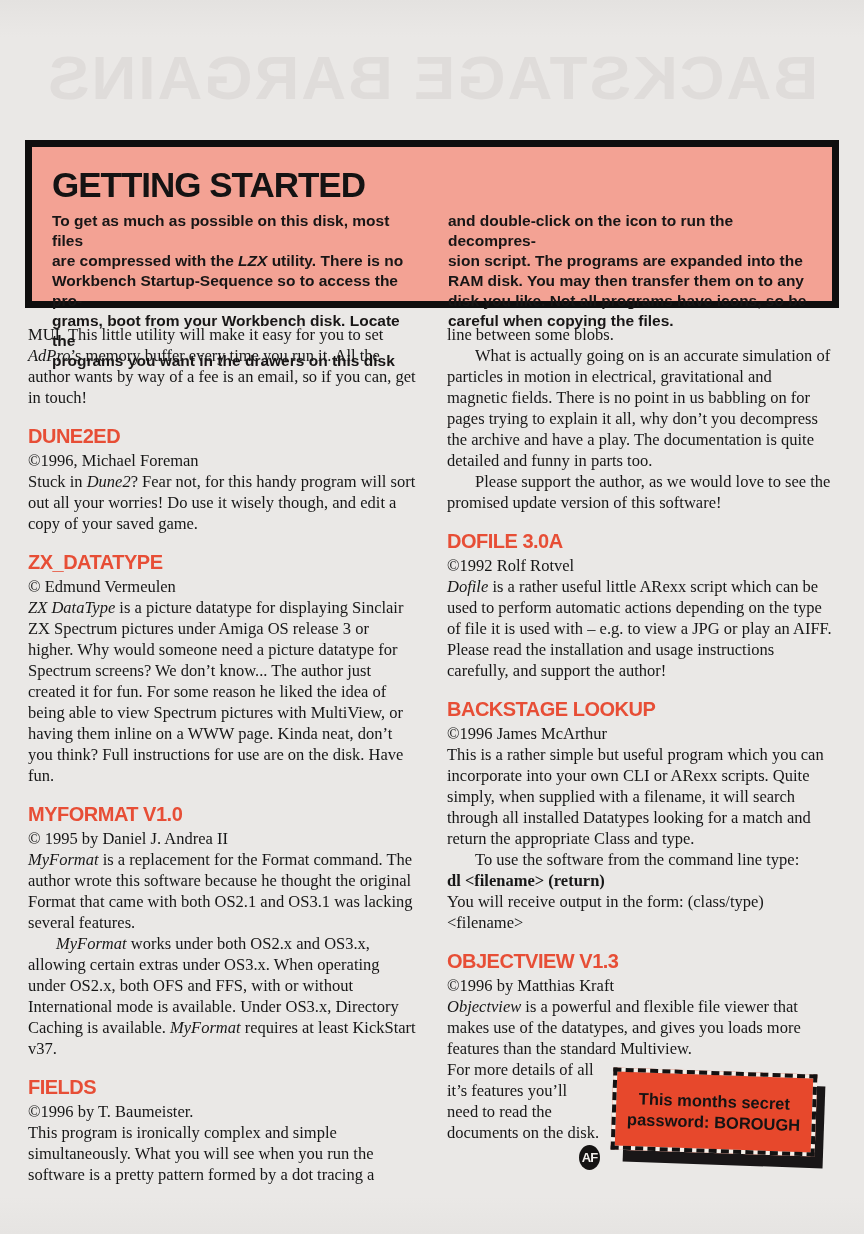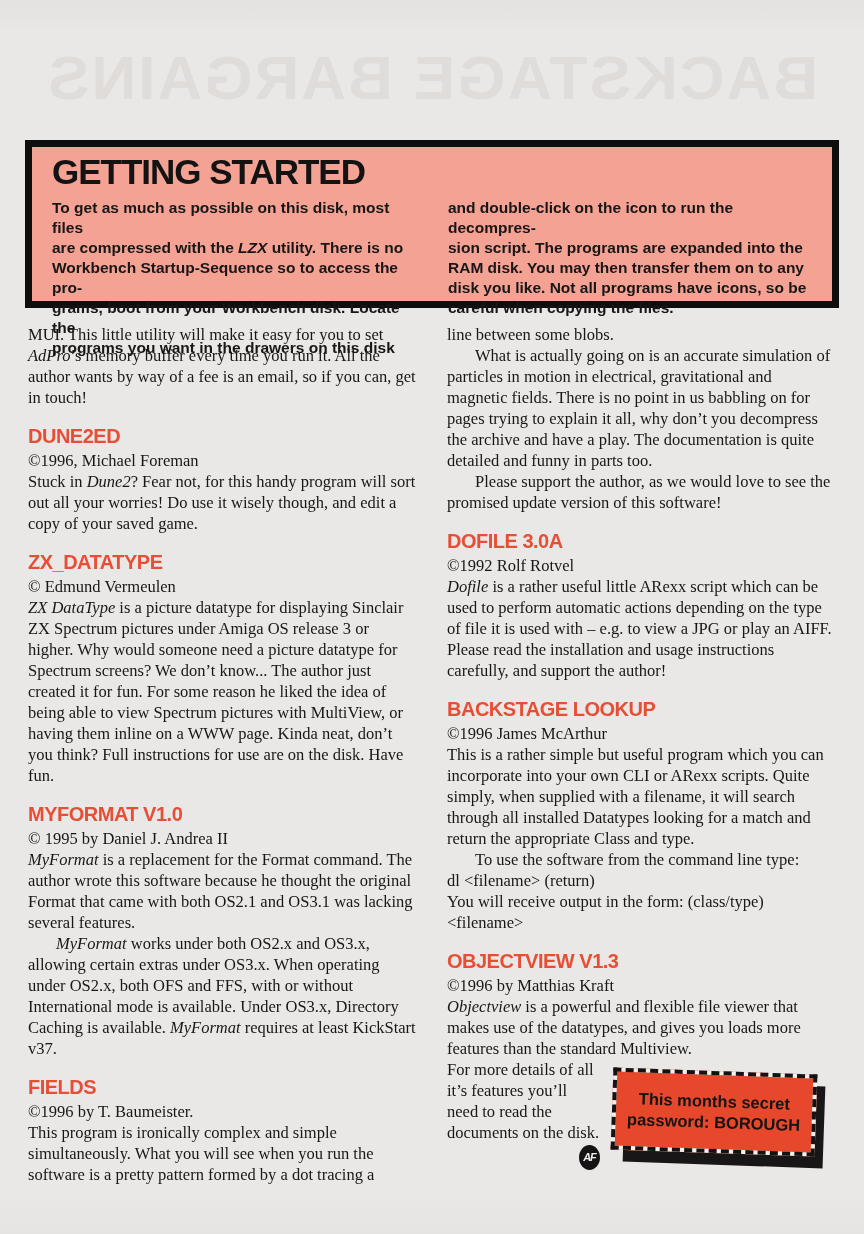--- a/index.html
+++ b/index.html
@@ -21,21 +21,21 @@
     font-family:"Liberation Sans", sans-serif;
     font-weight:bold;font-size:62px;letter-spacing:2px;
     color:rgba(120,100,95,0.09);
     user-select:none;
   }
   
   .gs-box{
     margin:140px 25px 0 25px;
     border:7px solid #0f0e0e;
     background:#f3a294;
-    padding:3px 20px 14px 20px;
+    padding:16px 20px 14px 20px;
     box-sizing:border-box;
     height:168px;
   }
   .gs-title{
     font-family:"Liberation Sans", sans-serif;
     font-weight:bold;font-size:35px;letter-spacing:-1px;
     color:#141313;margin:2px 0 6px 0;
   }
   .gs-cols{display:flex;gap:32px;}
   .gs-col{
@@ -52,21 +52,21 @@
     font-family:"Liberation Sans", sans-serif;
     font-weight:bold;font-size:20px;letter-spacing:-0.5px;
     color:#e74e36;
     margin:16px 0 2px 0;line-height:24px;
   }
   .credit{font-weight:normal;margin:0;line-height:21px;}
   .credit.regular{font-weight:normal;}
   .p{margin:0;}
   .p.indent{text-indent:1.7em;}
   .seg-i{font-style:italic;text-align:center;}
-  .seg-b{font-weight:normal;}
+  .seg-b{font-weight:bold;}
   
   .pw-assembly{
     float:right;
     width:226px;height:104px;
     position:relative;
     margin:8px 0 4px 10px;
   }
   .pw-shadow{
     position:absolute;left:14px;top:16px;
     width:200px;height:82px;
@@ -91,21 +91,21 @@
     font-weight:bold;font-size:16.5px;line-height:21px;
     color:#161313;
   }
   
   .af-badge{
     float:right;
     width:21px;height:25px;border-radius:50%;
     background:#151313;
     color:#f2efec;
     font-family:"Liberation Sans", sans-serif;
-    font-weight:bold;font-style:italic;font-size:11px;
+    font-weight:bold;font-size:13px;
     display:inline-flex;align-items:center;justify-content:center;
     letter-spacing:-1px;
     margin-top:2px;
   }
 </style>
 </head>
 <body>
 
 <div class="page">
 

